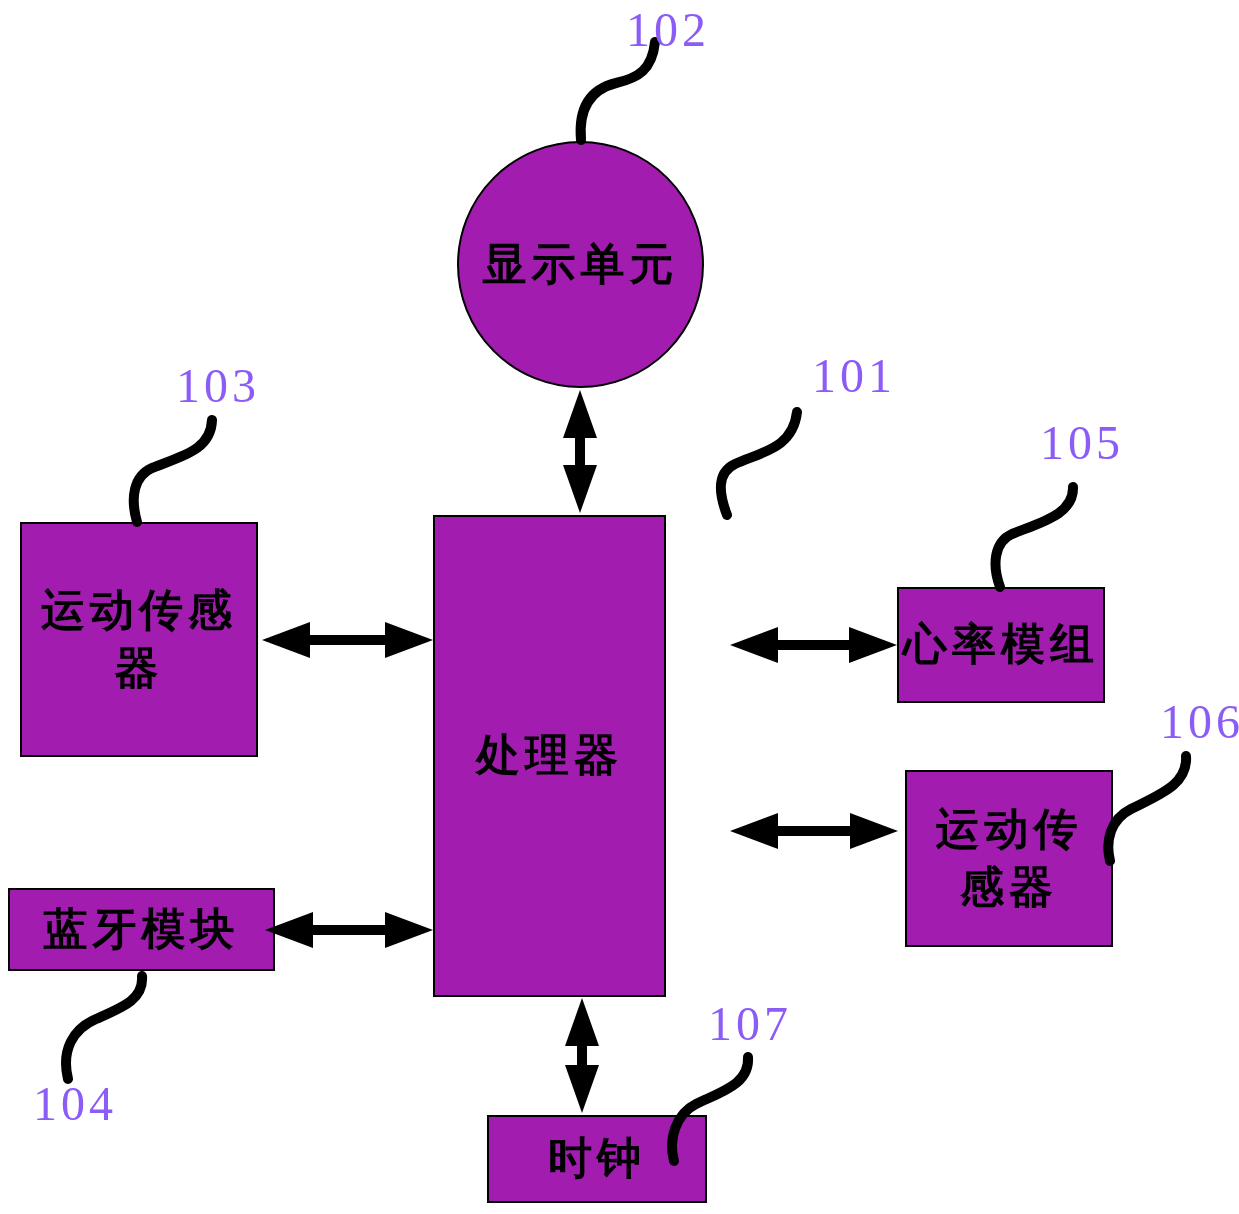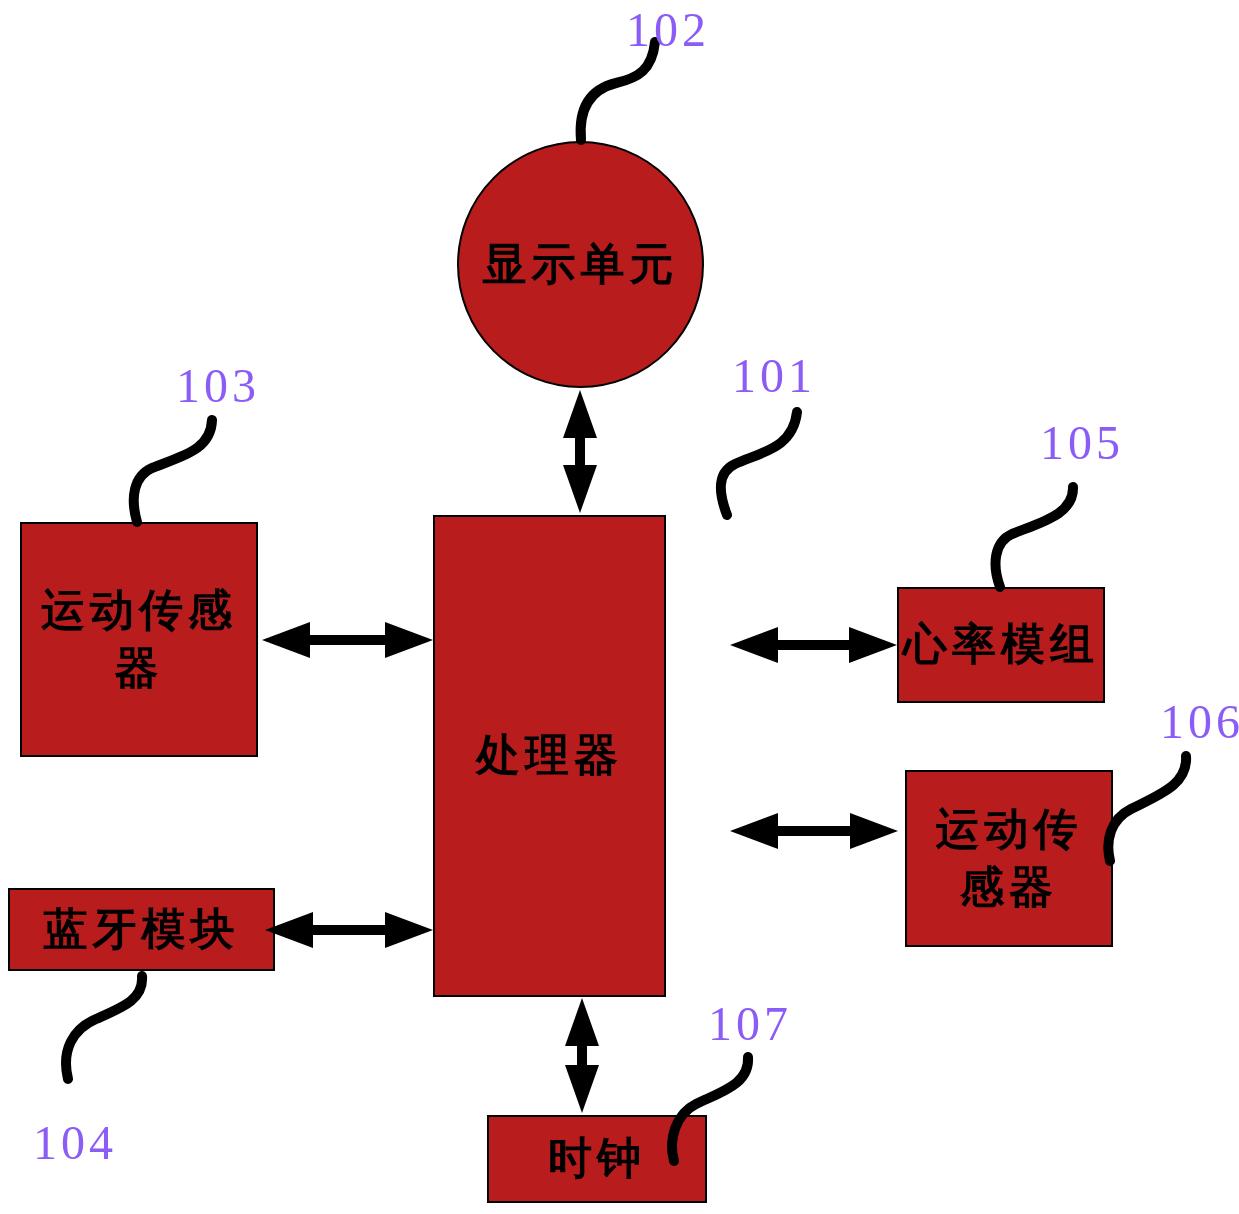--- a/index.html
+++ b/index.html
@@ -21,21 +21,21 @@
     top: 0;
     width: 1239px;
     height: 1214px;
     z-index: 2;
     pointer-events: none;
   }
   .node {
     position: absolute;
     box-sizing: border-box;
     border: 2px solid #000000;
-    background: #b91c1c;
+    background: #a21caf;
     display: flex;
     align-items: center;
     justify-content: center;
     text-align: center;
     z-index: 1;
   }
   .node .label {
     font-size: 44px;
     font-weight: bold;
     letter-spacing: 5px;
@@ -60,24 +60,24 @@
   #processor      { left: 433px; top: 515px;  width: 233px; height: 482px; }
   #charging-chip  { left: 20px;  top: 522px;  width: 238px; height: 235px; }
   #bluetooth      { left: 8px;   top: 888px;  width: 267px; height: 83px;  }
   #heart-rate     { left: 897px; top: 587px;  width: 208px; height: 116px; }
   #motion-sensor  { left: 905px; top: 770px;  width: 208px; height: 177px; }
   #clock          { left: 487px; top: 1115px; width: 220px; height: 88px;  }
   #motion-sensor .label { max-width: 186px; }
 
   #ref-102 { left: 626px;  top: 6px;    }
   #ref-103 { left: 176px;  top: 362px;  }
-  #ref-101 { left: 732px;  top: 352px; font-family: Liberation Serif, serif;  }
+  #ref-101 { left: 812px;  top: 352px; font-family: Liberation Serif, serif;  }
   #ref-105 { left: 1040px; top: 419px;  }
   #ref-106 { left: 1160px; top: 698px;  }
-  #ref-104 { left: 33px;   top: 1080px; margin-top: 39px; }
+  #ref-104 { left: 33px;   top: 1080px; }
   #ref-107 { left: 708px;  top: 1000px; }
 </style>
 </head>
 <body>
 
 <div class="canvas">
 
   <div class="node node-circle" id="display-unit">
     <span class="label">显示单元</span>
   </div>

